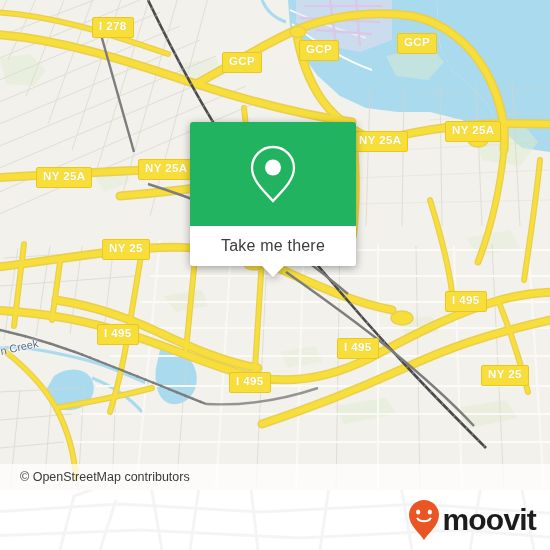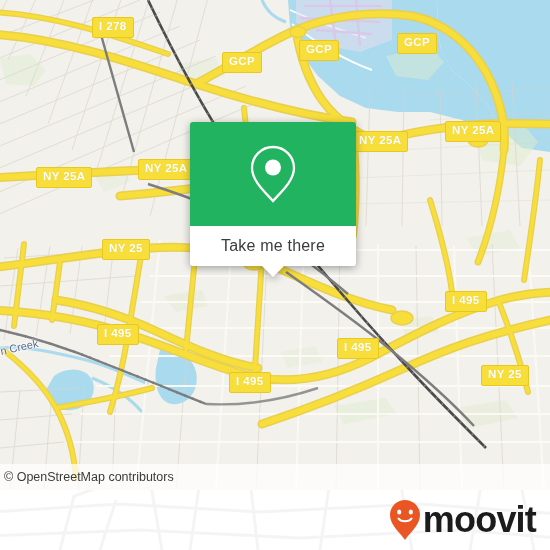--- a/index.html
+++ b/index.html
@@ -104,21 +104,21 @@
     width: 550px;
     height: 26px;
     background: rgba(255,255,255,0.72);
     display: flex;
     align-items: center;
     z-index: 70;
   }
   #attribution-text {
     font-size: 12.5px;
     color: #3a3a3a;
-    padding-left: 4px;
+    padding-left: 20px;
     font-family: "Liberation Sans", sans-serif;
   }
 
   
   #footer {
     position: absolute;
     left: 0; top: 490px;
     width: 550px; height: 60px;
     background: #ffffff;
     overflow: hidden;
@@ -143,21 +143,21 @@
   }
   #brand {
     position: absolute;
     right: 14px; top: 50%;
     transform: translateY(-50%);
     z-index: 3;
     display: flex;
     align-items: center;
   }
   #brand-name {
-    font-size: 36px;
+    font-size: 30px;
     font-weight: bold;
     color: #1c1c1c;
     letter-spacing: -0.8px;
     font-family: "Liberation Sans", sans-serif;
     line-height: 1;
     margin-left: 1px;
   }
 </style>
 </head>
 <body>

